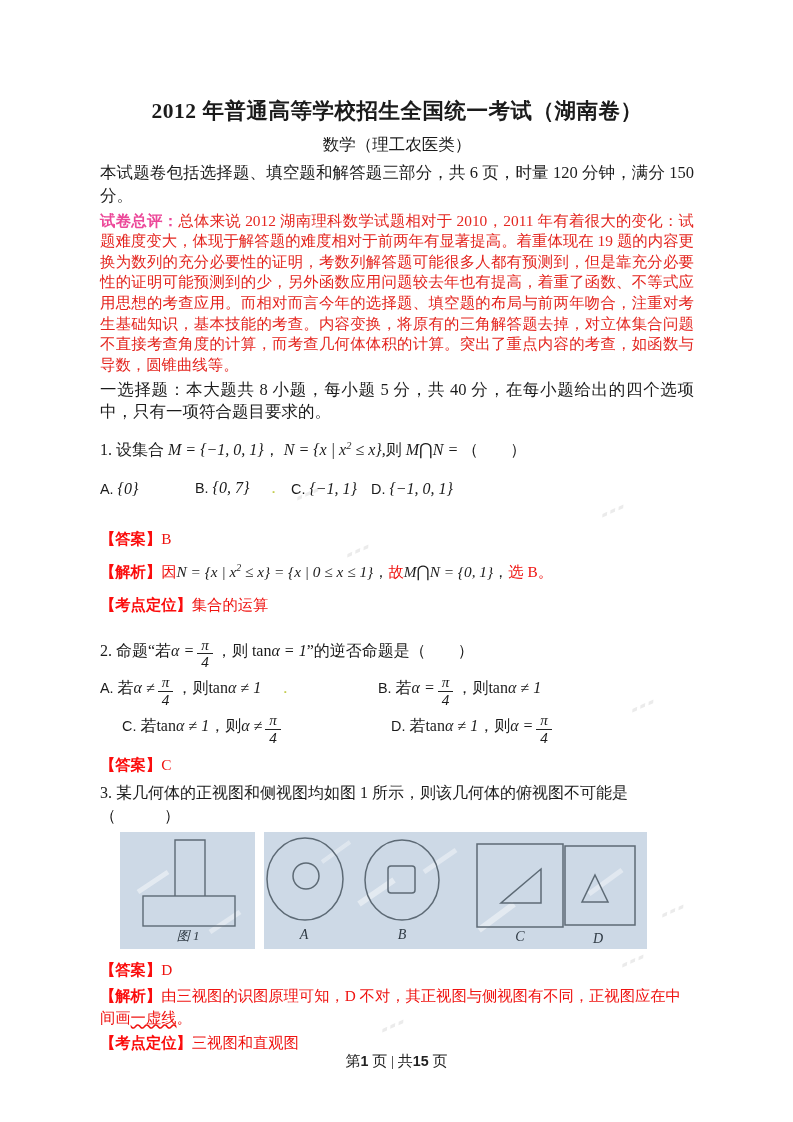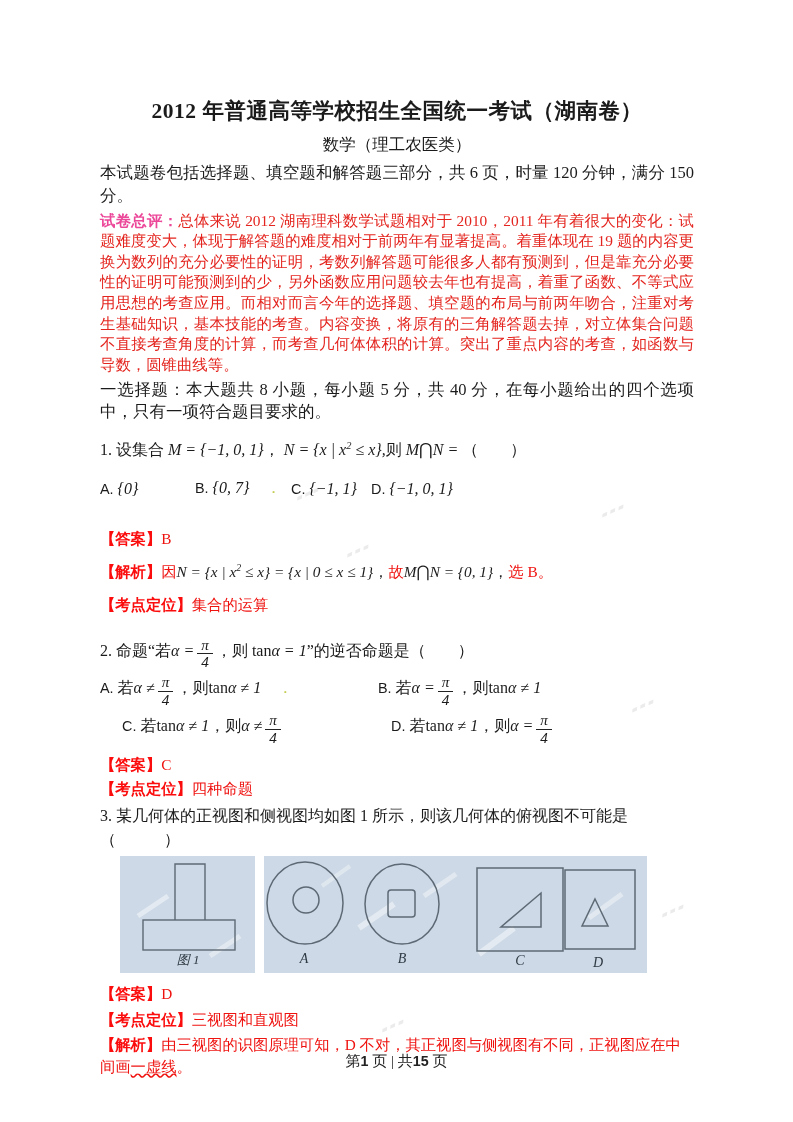--- a/index.html
+++ b/index.html
@@ -85,21 +85,20 @@
     <div class="qstem q2"><span class="seg-txt">2.  命题“若</span><span class="seg-m">α =</span><span class="frac"><span class="num">π</span><span class="den">4</span></span><span class="seg-txt">，则 </span><span class="seg-mr">tan</span><span class="seg-m">α = 1</span><span class="seg-txt">”的逆否命题是（　　）</span></div>
     <div class="q2row">
       <span class="cell1"><span class="seg-lab">A.</span><span class="seg-txt"> 若</span><span class="seg-m">α ≠</span><span class="frac"><span class="num">π</span><span class="den">4</span></span><span class="seg-txt">，则</span><span class="seg-mr">tan</span><span class="seg-m">α ≠ 1</span><span class="seg-dot">　．</span></span>
       <span><span class="seg-lab">B.</span><span class="seg-txt"> 若</span><span class="seg-m">α =</span><span class="frac"><span class="num">π</span><span class="den">4</span></span><span class="seg-txt">，则</span><span class="seg-mr">tan</span><span class="seg-m">α ≠ 1</span></span>
     </div>
     <div class="q2row row2">
       <span class="cell1"><span class="seg-lab">C.</span><span class="seg-txt"> 若</span><span class="seg-mr">tan</span><span class="seg-m">α ≠ 1</span><span class="seg-txt">，则</span><span class="seg-m">α ≠</span><span class="frac"><span class="num">π</span><span class="den">4</span></span></span>
       <span><span class="seg-lab">D.</span><span class="seg-txt"> 若</span><span class="seg-mr">tan</span><span class="seg-m">α ≠ 1</span><span class="seg-txt">，则</span><span class="seg-m">α =</span><span class="frac"><span class="num">π</span><span class="den">4</span></span></span>
     </div>
     <div class="ans mt8"><span class="seg-redb">【答案】</span><span class="seg-red">C</span></div>
-    <div class="ans mt2"><span class="seg-redb">【考点定位】</span><span class="seg-red">四种命题</span></div>
 
     <div class="qstem q3"><span class="seg-txt">3.  某几何体的正视图和侧视图均如图 1 所示，则该几何体的俯视图不可能是（　　　）</span></div>
 
     <div class="figures">
 
       <svg width="135" height="117" viewBox="0 0 135 117">
         <rect x="0" y="0" width="135" height="117" fill="#cdd9e6"></rect>
         <line x1="18" y1="60" x2="48" y2="40" stroke="#ffffff" stroke-width="5" opacity="0.45"></line>
         <line x1="90" y1="100" x2="120" y2="80" stroke="#ffffff" stroke-width="5" opacity="0.4"></line>
         <path d="M55,64 V8 H85 V64" fill="none" stroke="#5d6a75" stroke-width="1.4"></path>
@@ -127,19 +126,19 @@
         <path d="M237,71 H277 V37 Z" fill="none" stroke="#5d6a75" stroke-width="1.5"></path>
         <text x="256" y="109" text-anchor="middle" font-size="14" fill="#2f3a44">C</text>
 
         <rect x="301" y="14" width="70" height="79" fill="none" stroke="#5d6a75" stroke-width="1.5"></rect>
         <path d="M331,43 L344,70 H318 Z" fill="none" stroke="#5d6a75" stroke-width="1.5"></path>
         <text x="334" y="111" text-anchor="middle" font-size="14" fill="#2f3a44">D</text>
       </svg>
     </div>
 
     <div class="ans mt10"><span class="seg-redb">【答案】</span><span class="seg-red">D</span></div>
+    <div class="ans mt4"><span class="seg-redb">【解析】</span><span class="seg-red">由三视图的识图原理可知，D 不对，其正视图与侧视图有不同，正视图应在中间画</span><span class="seg-redwavy">一虚线</span><span class="seg-red">。</span></div>
     <div class="ans mt4"><span class="seg-redb">【考点定位】</span><span class="seg-red">三视图和直观图</span></div>
-    <div class="ans mt4"><span class="seg-redb">【解析】</span><span class="seg-red">由三视图的识图原理可知，D 不对，其正视图与侧视图有不同，正视图应在中间画</span><span class="seg-redwavy">一虚线</span><span class="seg-red">。</span></div>
 
   </div>
 
   <div class="footer"><span class="seg-txt">第</span><span class="seg-b">1</span><span class="seg-txt"> 页</span><span class="seg-txt">  |  </span><span class="seg-txt">共</span><span class="seg-b">15</span><span class="seg-txt"> 页</span></div>
 </div>
 
 </body></html>

